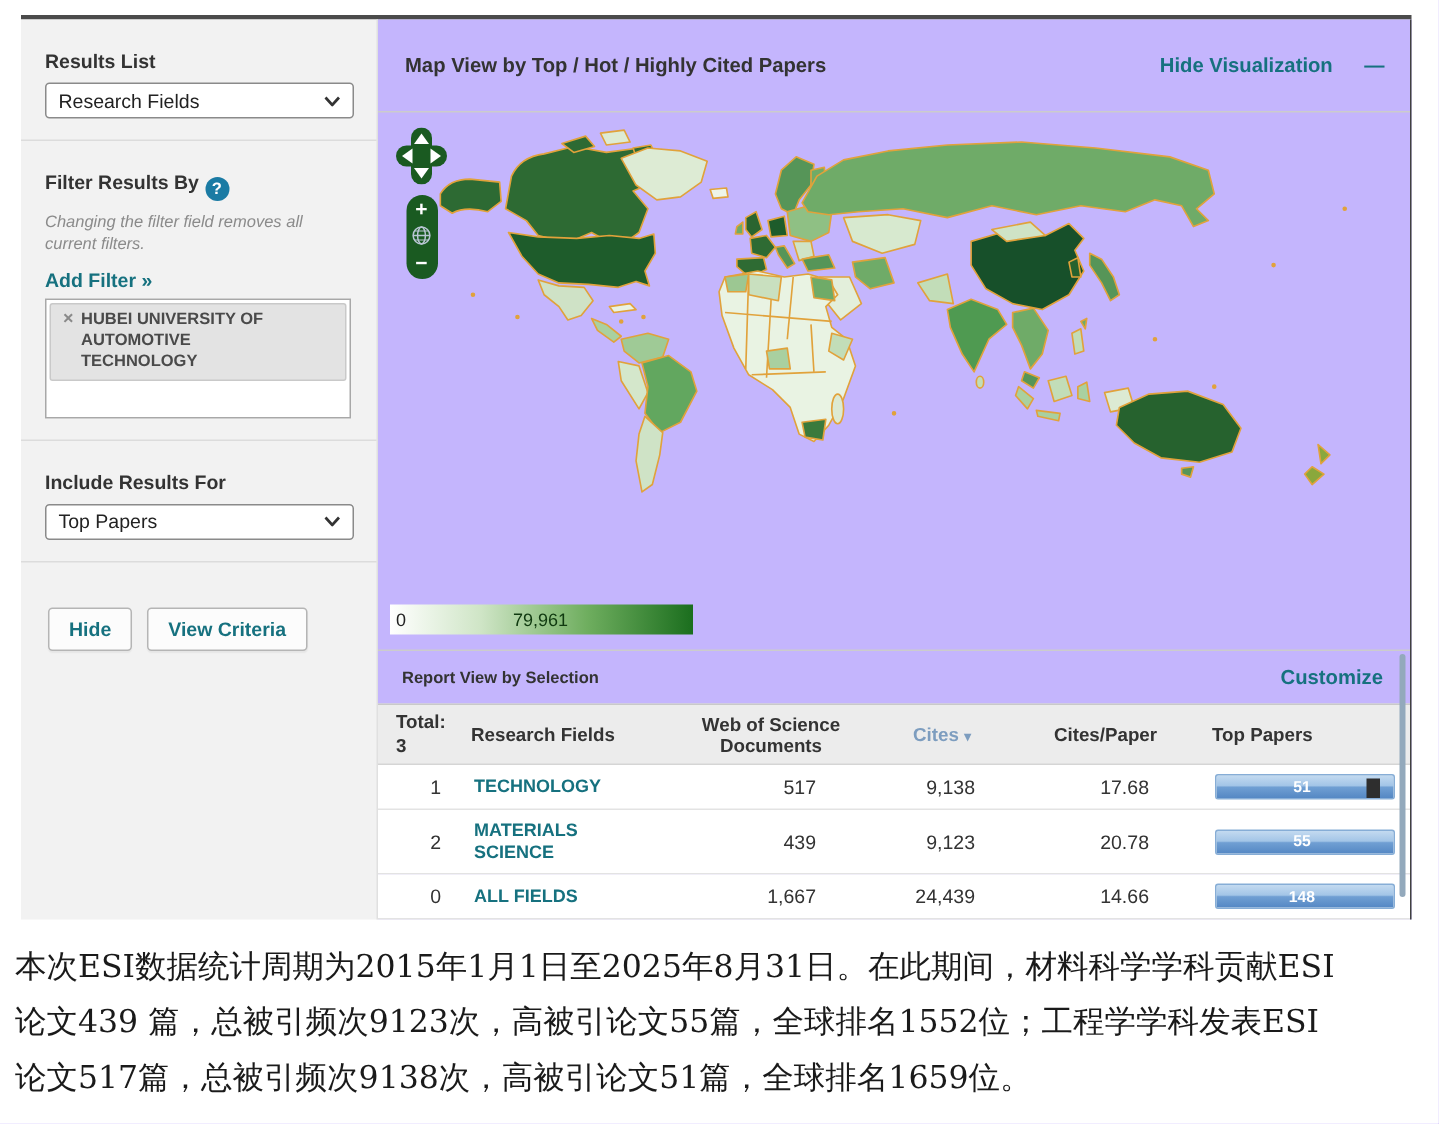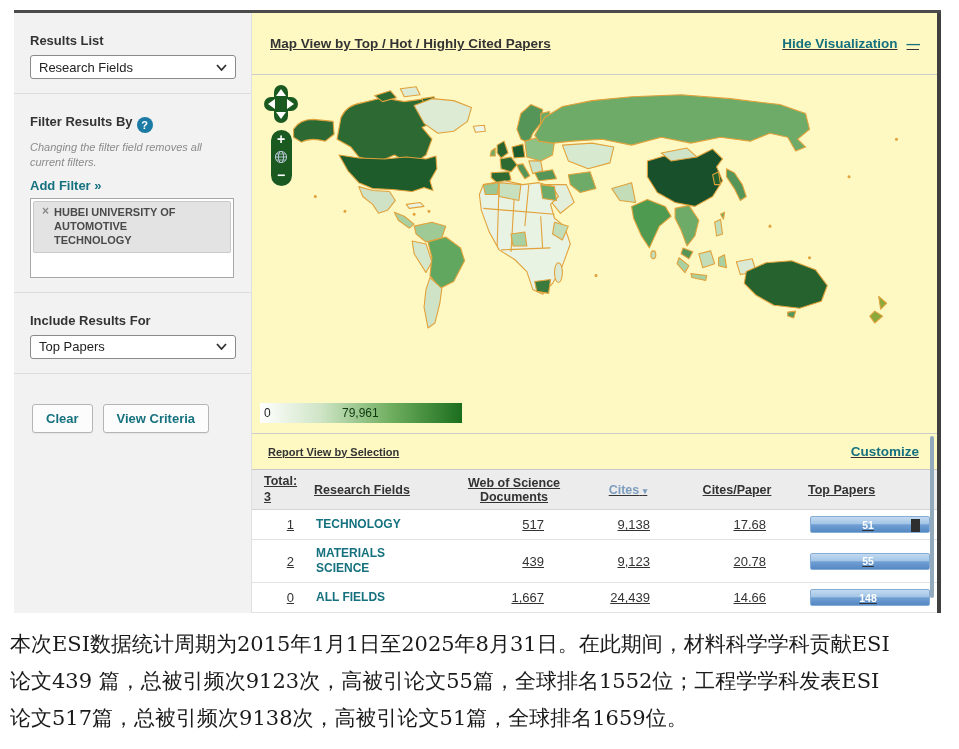--- a/index.html
+++ b/index.html
@@ -18,24 +18,24 @@
   .filter-note{font-size:11px;font-style:italic;color:#8b8b8b;line-height:1.35;margin:6px 0 8px 0;width:200px;}
   .add-filter{font-size:13px;font-weight:bold;color:#16717f;margin-bottom:5px;cursor:pointer;}
   .filter-box{background:#fff;border:1px solid #a8a8a8;width:204px;height:80px;box-sizing:border-box;padding:2px;}
   .chip{background:#e3e3e3;border:1px solid #c9c9c9;border-radius:2px;padding:3px 6px 4px 8px;display:flex;gap:5px;}
   .chip-x{color:#8a8a8a;font-weight:bold;font-size:12px;line-height:13px;cursor:pointer;}
   .chip-label{font-size:11px;font-weight:bold;color:#4a4a4a;line-height:1.3;max-width:142px;}
   .btn-row{display:flex;gap:10px;padding:18px 0 0 2px;}
   .btn{background:#fcfcfc;border:1px solid #b5b5b5;border-radius:3px;color:#16717f;font-weight:bold;font-size:13px;padding:6px 13px;cursor:pointer;box-shadow:0 1px 1px rgba(0,0,0,0.05);}
 
   
-  .panel{flex:1;background:#fef9c3;position:relative;border-right:4px solid #404040;box-sizing:border-box;text-decoration:underline;}
+  .panel{flex:1;background:#c4b5fd;position:relative;border-right:1px solid #404040;box-sizing:border-box;}
   .panel-header{height:61px;border-bottom:1px solid #ccc;display:flex;align-items:center;justify-content:space-between;padding:0 18px 0 18px;}
   .panel-title{font-size:13.5px;font-weight:bold;color:#333;}
-  .teal-link{font-size:13.5px;font-weight:bold;color:#16717f;cursor:pointer;display:flex;align-items:center;gap:9px;}
+  .teal-link{font-size:13.5px;font-weight:bold;color:#16717f;cursor:pointer;display:flex;align-items:center;gap:21px;}
   .collapse-glyph{font-weight:900;letter-spacing:-1px;}
 
   
   .map-area{position:relative;height:358px;overflow:hidden;}
   .world-svg{position:absolute;left:4px;top:2px;}
   .map-controls{position:absolute;left:12px;top:10px;display:flex;flex-direction:column;align-items:center;gap:7px;}
   .zoom-pill{width:21px;height:56px;border-radius:11px;background:#1a5a21;display:flex;flex-direction:column;align-items:center;justify-content:space-between;padding:3px 0 5px 0;box-sizing:border-box;cursor:pointer;}
   .zoom-glyph{color:#fff;font-size:14px;font-weight:bold;line-height:12px;}
   .legend{position:absolute;left:8px;bottom:10px;width:202px;height:20px;background:linear-gradient(to right,#ffffff 0%,#cfe5c6 30%,#6fae5f 65%,#1b6e1e 100%);}
   .legend-min{position:absolute;left:4px;top:3px;font-size:12px;color:#222;}
@@ -103,21 +103,21 @@
       <div class="select">
         <span>Top Papers</span>
         <svg class="chev" viewBox="0 0 11 7">
             <polyline points="1,1 5.5,6 10,1" fill="none" stroke="#333" stroke-width="1.8"></polyline>
           </svg>
       </div>
     </div>
 
     <div class="sb-section">
       <div class="btn-row">
-        <button class="btn">Clear</button>
+        <button class="btn">Hide</button>
         <button class="btn">View Criteria</button>
       </div>
     </div>
   </aside>
 
   <main class="panel">
 
     <div class="panel-header">
       <div class="panel-title">Map View by Top / Hot / Highly Cited Papers</div>
       <div class="teal-link">

